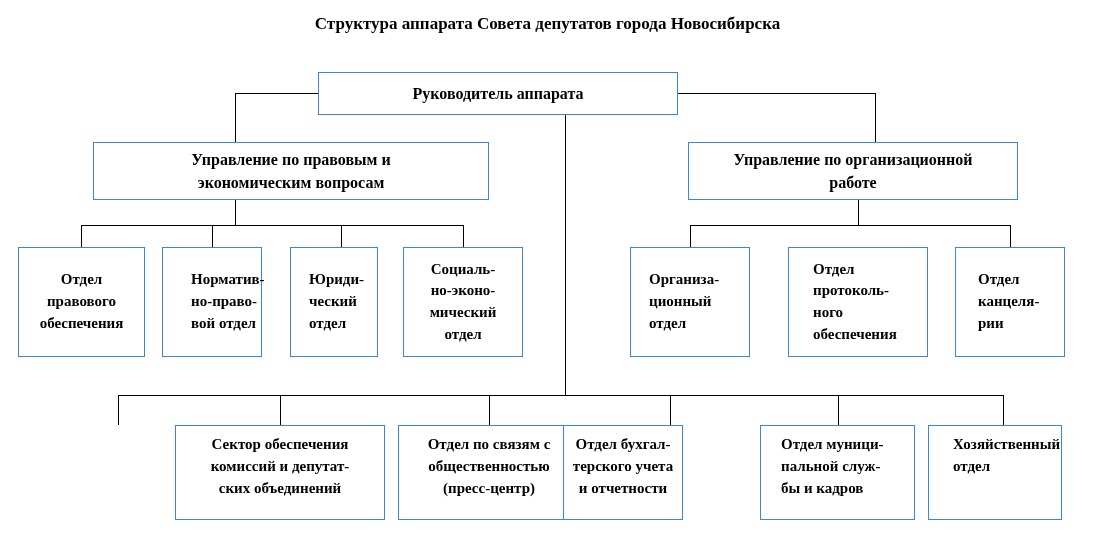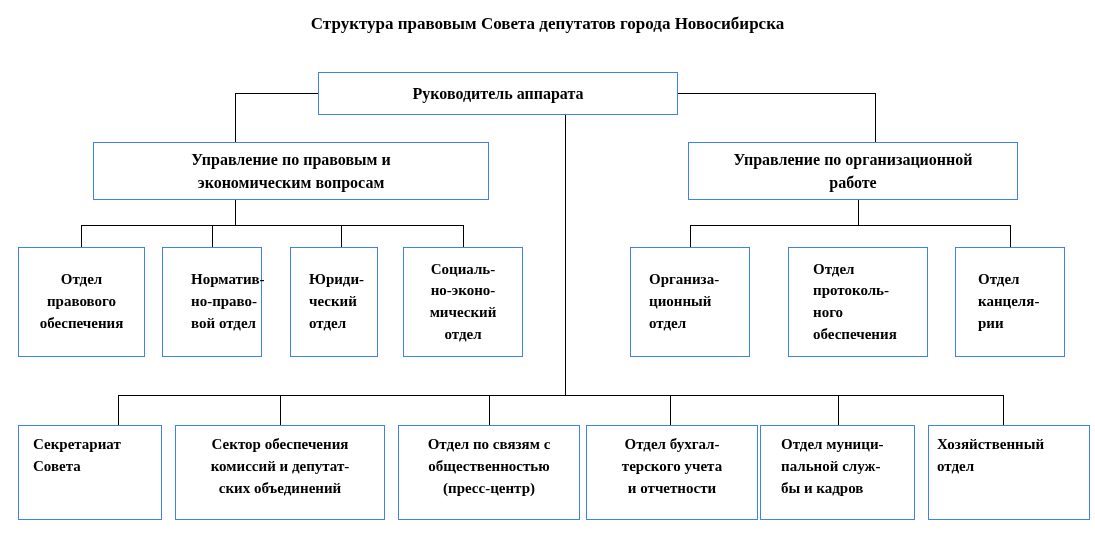--- a/index.html
+++ b/index.html
@@ -52,21 +52,21 @@
   .box.top {
     align-items: flex-start;
     padding-top: 8px;
   }
 </style>
 </head>
 <body>
 
 <div class="canvas">
 
-  <div class="title">Структура правовым Совета депутатов города Новосибирска</div>
+  <div class="title">Структура аппарата Совета депутатов города Новосибирска</div>
 
   <div class="hline" style="left:235px;top:93px;width:83px"></div>
   <div class="vline" style="left:235px;top:93px;height:49px"></div>
   <div class="hline" style="left:678px;top:93px;width:197px"></div>
   <div class="vline" style="left:875px;top:93px;height:49px"></div>
 
   <div class="vline" style="left:235px;top:200px;height:25px"></div>
   <div class="hline" style="left:81px;top:225px;width:382px"></div>
   <div class="vline" style="left:81px;top:225px;height:22px"></div>
   <div class="vline" style="left:212px;top:225px;height:22px"></div>
@@ -112,30 +112,28 @@
 ционный
 отдел</div>
   <div class="box left" style="left:788px;top:247px;width:140px;height:110px;padding-left:24px">Отдел
 протоколь-
 ного
 обеспечения</div>
   <div class="box left" style="left:955px;top:247px;width:110px;height:110px;padding-left:22px">Отдел
 канцеля-
 рии</div>
 
-  <div class="box left top" style="left:18px;top:425px;width:144px;height:95px;padding-left:14px">Секретариат
-Совета</div>
   <div class="box top" style="left:175px;top:425px;width:210px;height:95px">Сектор обеспечения
 комиссий и депутат-
 ских объединений</div>
   <div class="box top" style="left:398px;top:425px;width:182px;height:95px">Отдел по связям с
 общественностью
 (пресс-центр)</div>
-  <div class="box top" style="left:586px;top:425px;width:172px;height:95px">Отдел бухгал-
+  <div class="box top" style="left:563px;top:425px;width:120px;height:95px">Отдел бухгал-
 терского учета
 и отчетности</div>
   <div class="box left top" style="left:760px;top:425px;width:155px;height:95px;padding-left:20px">Отдел муници-
 пальной служ-
 бы и кадров</div>
-  <div class="box left top" style="left:928px;top:425px;width:162px;height:95px;padding-left:8px">Хозяйственный
+  <div class="box left top" style="left:928px;top:425px;width:134px;height:95px;padding-left:24px">Хозяйственный
 отдел</div>
 
 </div>
 
 </body></html>

